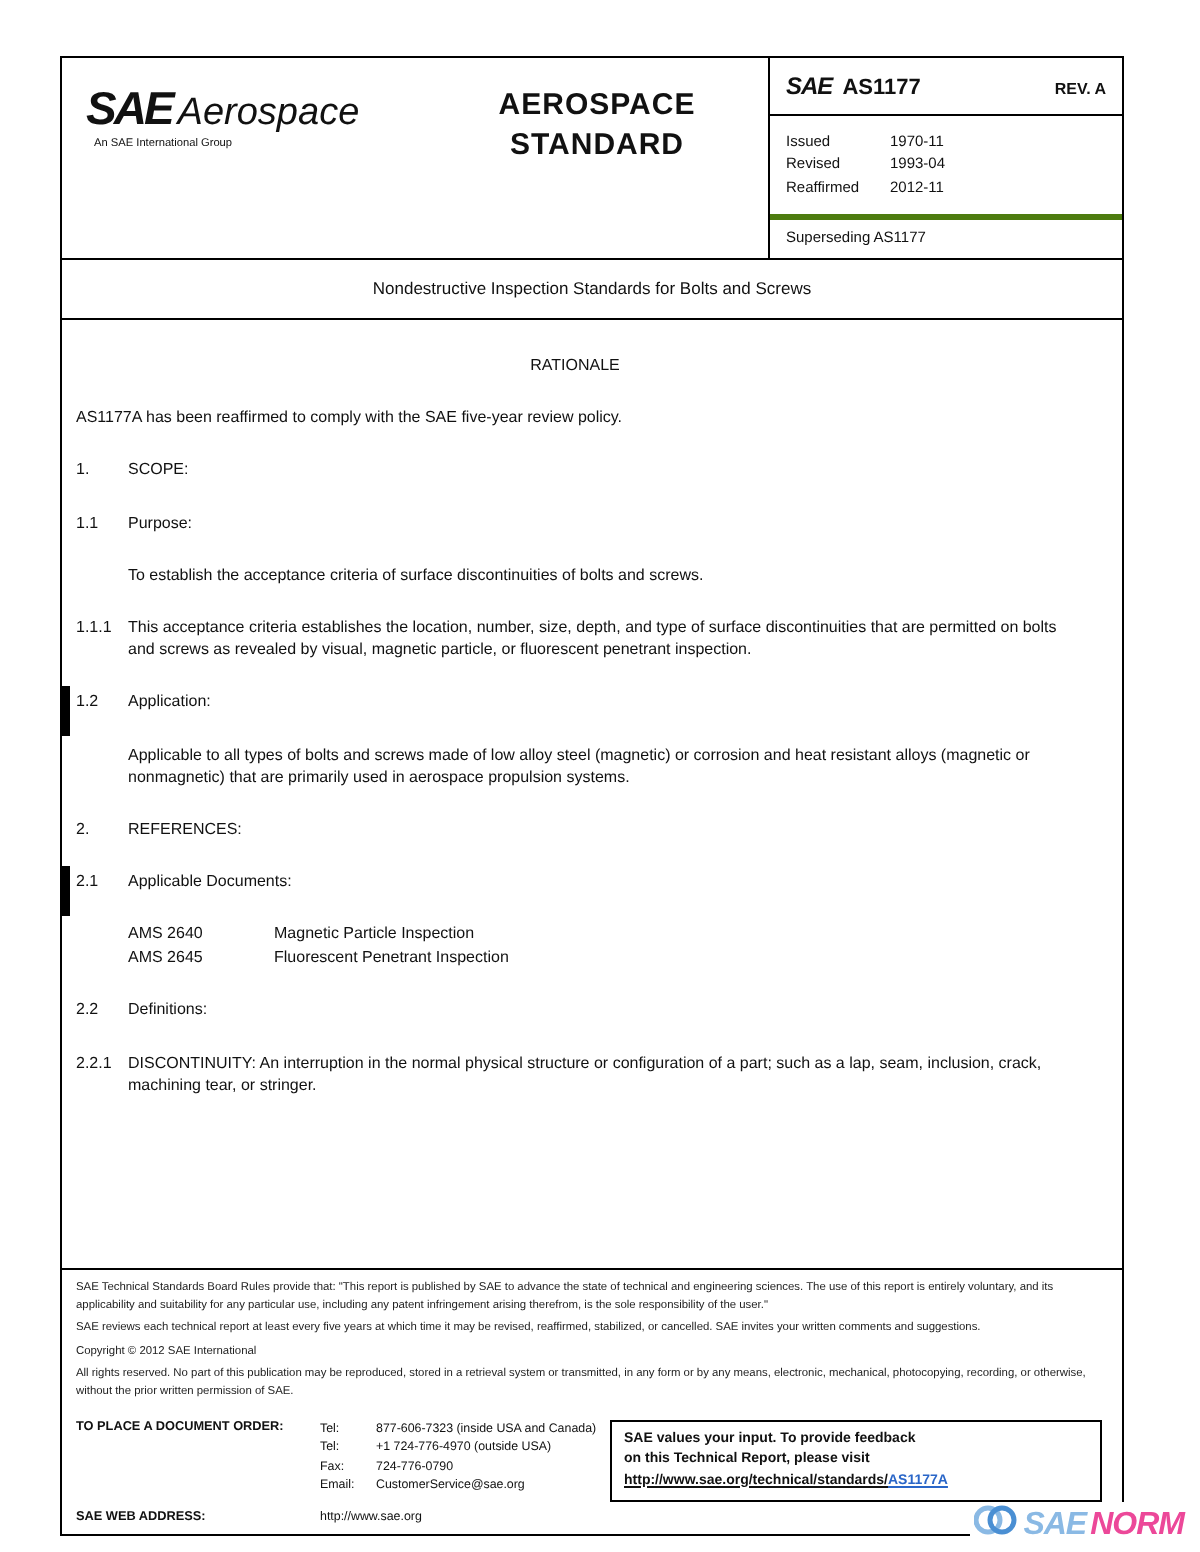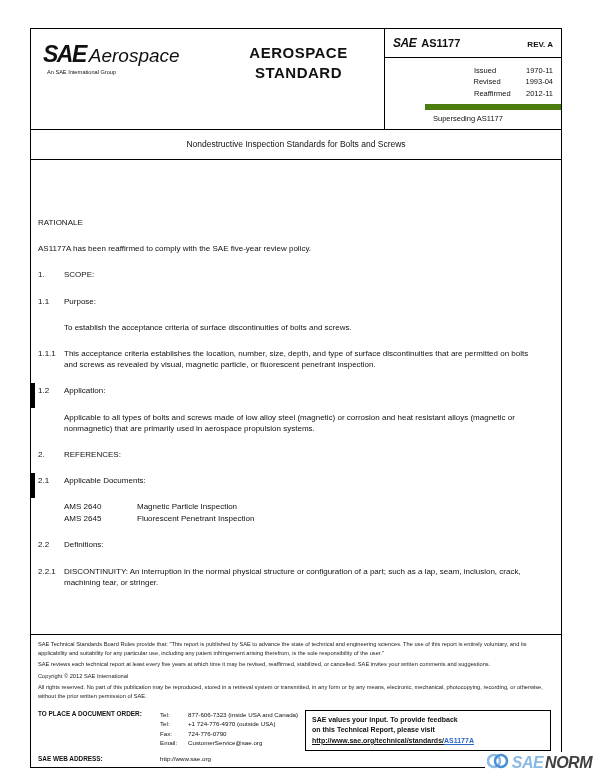--- a/index.html
+++ b/index.html
@@ -19,28 +19,28 @@
   .sae-wordmark { font-style:italic; font-weight:bold; font-size:23px; letter-spacing:-1.5px; }
   .aero-wordmark { font-style:italic; font-size:19px; margin-left:3px; }
   .logo-tagline { font-size:5.6px; margin-left:4px; margin-top:1px; }
   .doctype-cell { flex:1; text-align:center; font-weight:bold; font-size:15px; line-height:1.3; padding-top:14px; letter-spacing:.5px; }
   .meta-cell { flex:0 0 176px; border-left:1px solid #000; display:flex; flex-direction:column; }
   .meta-top { display:flex; align-items:baseline; padding:7px 8px 7px 8px; border-bottom:1px solid #000; }
   .meta-brand { font-style:italic; font-weight:bold; font-size:12px; letter-spacing:-.5px; margin-right:5px; }
   .meta-number { font-weight:bold; font-size:11px;text-align:right; }
   .meta-rev { margin-left:auto; font-weight:bold; font-size:8px; }
   .meta-rows { padding:7px 8px 4px 8px; flex:1; font-size:7.5px; line-height:1.5; }
-  .meta-row { display:flex;justify-content:flex-end; }
+  .meta-row { display:flex; }
   .meta-row .lbl { flex:0 0 52px; }
-  .meta-superseding { border-top:6px solid #4d7c0f; font-size:7.5px; padding:4px 8px 6px 8px;margin-left:40px; }
+  .meta-superseding { border-top:3px solid #4d7c0f; font-size:7.5px; padding:4px 8px 6px 8px; }
   
   .title-band { border-bottom:1px solid #000; text-align:center; font-size:8.5px; padding:9px 0 10px 0; }
   
   .doc-body { flex:1; padding:17px 24px 0 7px; font-size:8px; line-height:1.4; }
-  .rationale-h { margin-bottom:15px;margin-top:40px; }
+  .rationale-h { text-align:center; margin-bottom:15px; }
   .para-flush { margin:0 0 15px 0; }
   .para { margin:0 0 15px 26px; }
   .item { display:flex; margin-bottom:15px; position:relative; }
   .item .num { flex:0 0 26px; }
   .item .txt { flex:1; }
   .hasbar::before { content:""; position:absolute; left:-7px; top:-2px; width:3.5px; height:25px; background:#000; }
   .refs { margin:0 0 15px 26px; }
   .ref-row { display:flex; line-height:1.45; }
   .ref-code { flex:0 0 73px; }
   
@@ -54,21 +54,21 @@
   .contact-row .clbl { flex:0 0 28px; }
   .web-row { display:flex; margin-top:7px; padding-bottom:5px; }
   .web-label { font-weight:bold; font-size:6.4px; flex:0 0 122px; }
   .feedback-box { flex:0 0 232px; border:1px solid #000; padding:4px 6px; font-size:7px; font-weight:bold; line-height:1.5; align-self:flex-start; margin-right:2px; }
   .feedback-url { text-decoration:underline; color:#111; }
   .feedback-doc { color:#2a66c8; text-decoration:underline; font-weight:bold; }
   
   .watermark { position:absolute; right:6px; bottom:2px; display:flex; align-items:center; background:#fff; padding:1px 2px; }
   .wm-icon { margin-right:3px; }
   .wm-sae { font-weight:bold; font-style:italic; font-size:16px; color:#8ab9e4; letter-spacing:-.5px; }
-  .wm-norm { font-weight:bold; font-style:italic; font-size:16px; color:#404040; margin-left:2px; letter-spacing:-.5px; }
+  .wm-norm { font-weight:bold; font-style:italic; font-size:16px; color:#ec4899; margin-left:2px; letter-spacing:-.5px; }
 </style>
 </head>
 <body>
 
 <div class="page">
   <div class="frame">
 
     <div class="header">
       <div class="logo-cell">
         <div class="logo-line">

